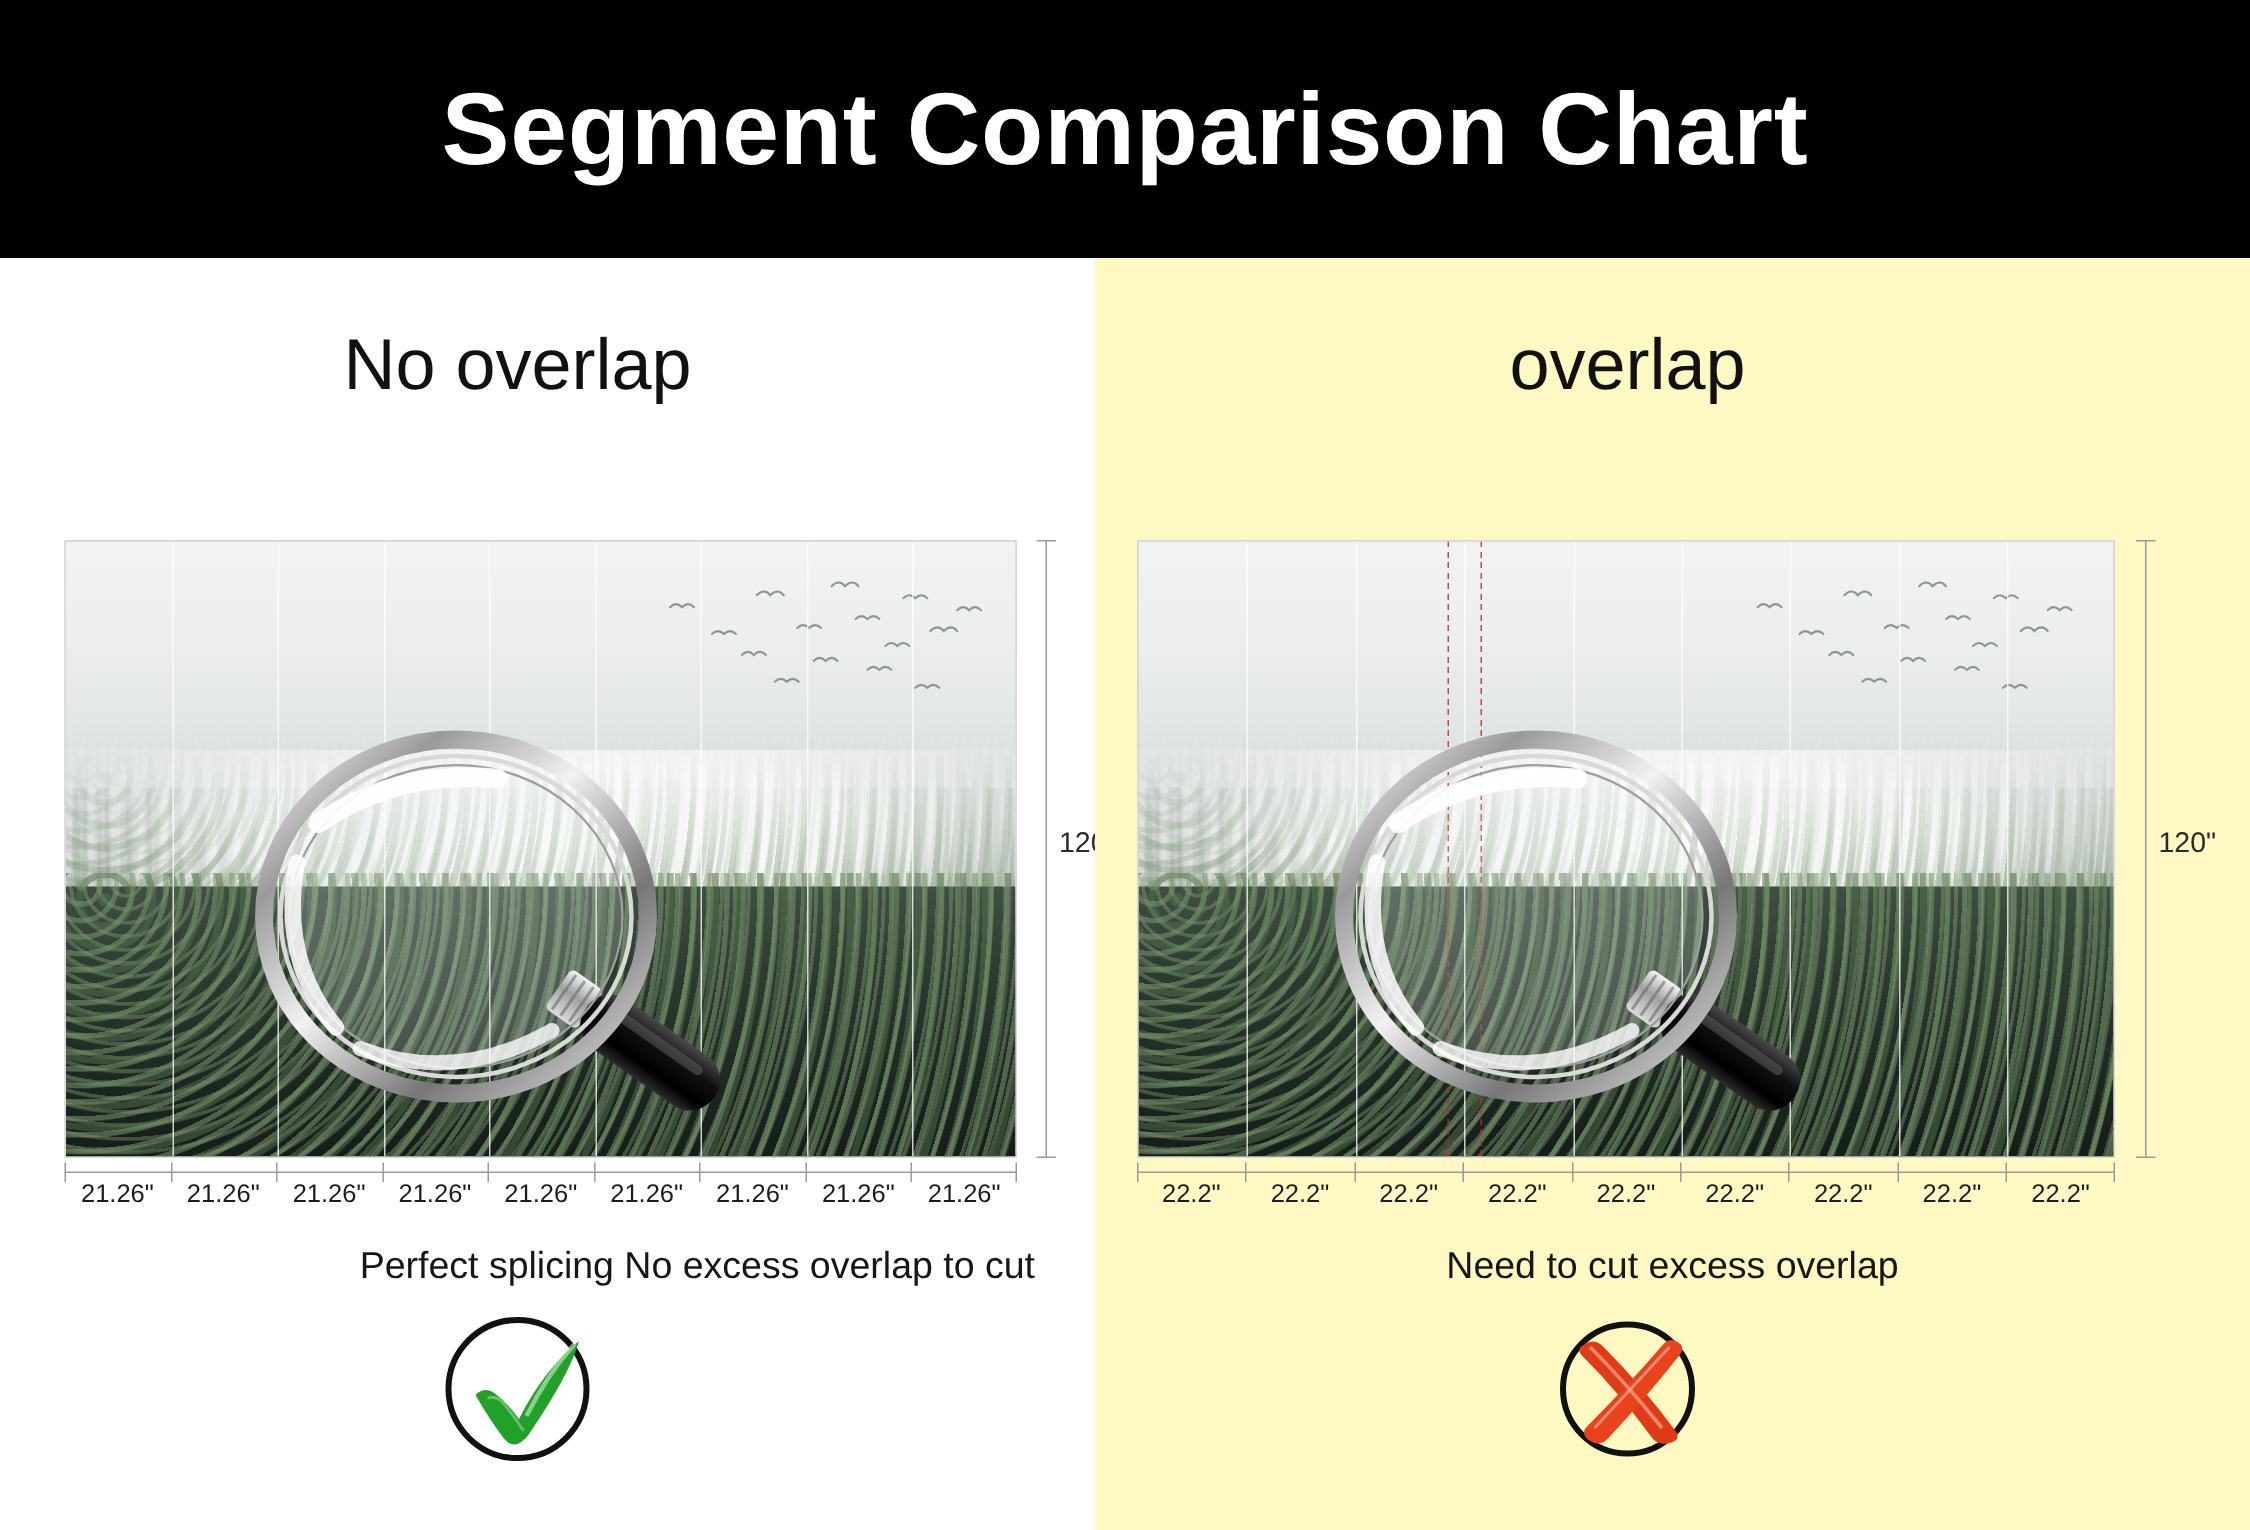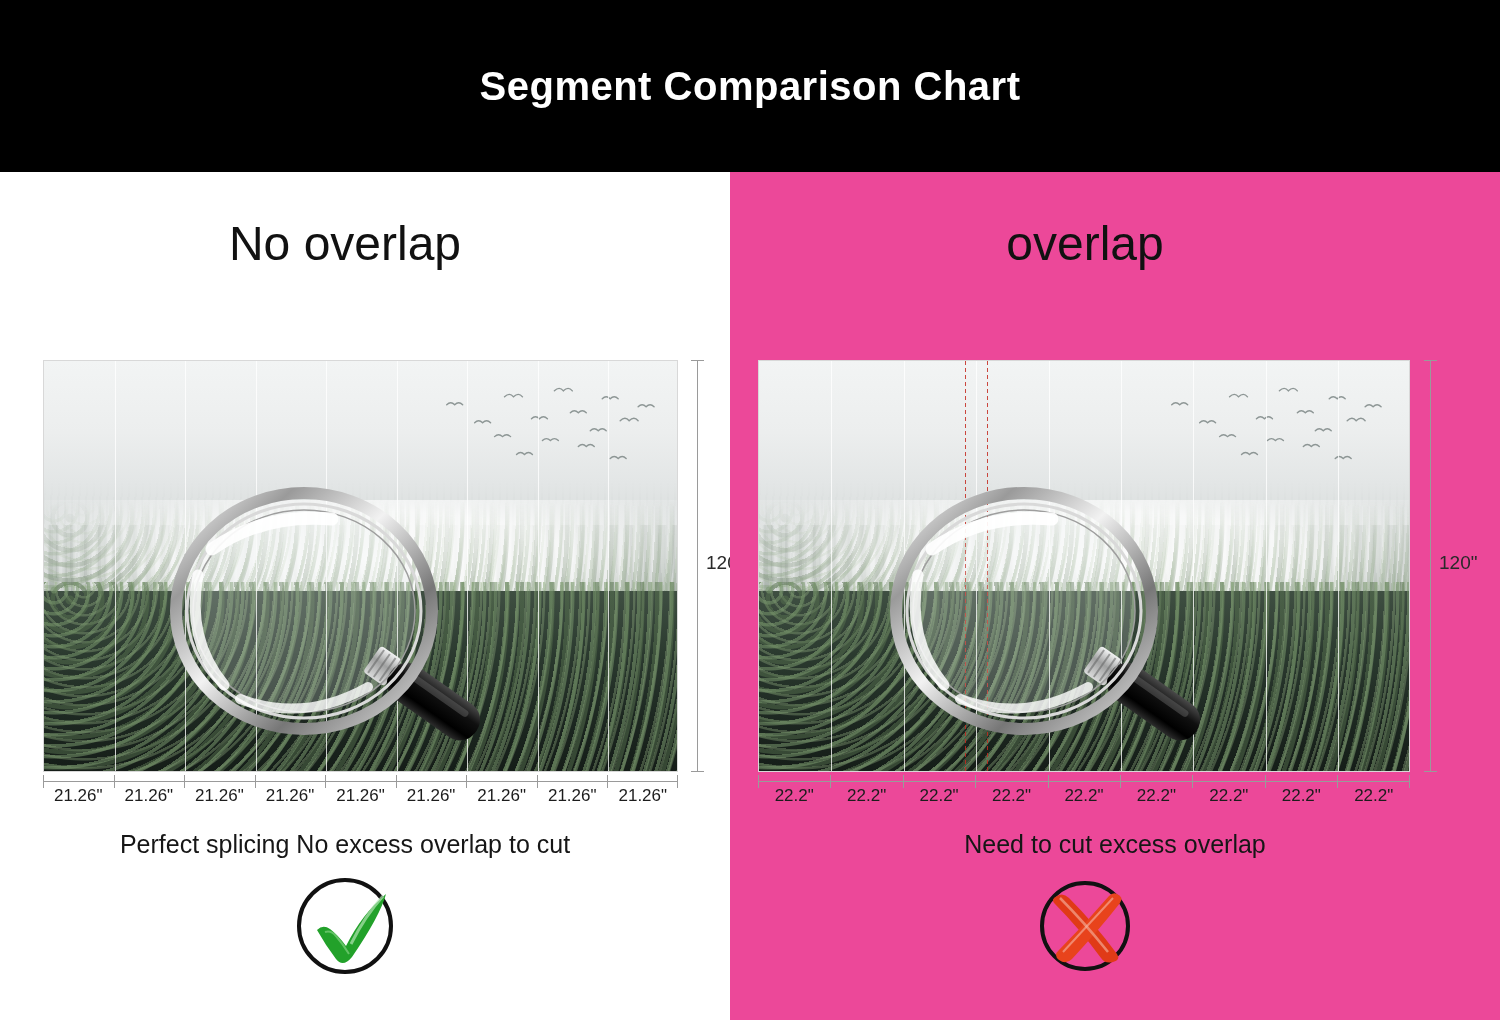--- a/index.html
+++ b/index.html
@@ -26,42 +26,42 @@
     left: 0; top: 0;
     width: 1500px;
     height: 172px;
     background: #000000;
     display: flex;
     align-items: center;
     justify-content: center;
   }
   .titlebar .title {
     color: #ffffff;
-    font-size: 40px;
+    font-size: 68px;
     font-weight: 600;
     letter-spacing: 0.5px;
     line-height: 1;
     white-space: nowrap;
   }
 
   
   .panels {
     position: absolute;
     left: 0; top: 172px;
     width: 1500px;
     height: 988px;
     display: flex;
   }
   .panel {
     position: relative;
     height: 848px;
     box-sizing: border-box;
   }
   .panel.left  { width: 730px; background: #ffffff; }
-  .panel.right { width: 770px; background: #ec4899; }
+  .panel.right { width: 770px; background: #fef9c3; }
 
   .panel-heading {
     position: absolute;
     top: 48px;
     width: 100%;
     text-align: center;
     font-size: 48px;
     color: #111111;
     line-height: 1;
   }
@@ -264,21 +264,21 @@
   
   .caption {
     position: absolute;
     top: 660px;
     width: 100%;
     text-align: center;
     font-size: 25px;
     color: #161616;
     line-height: 1;
   }
-  .panel.left  .caption { padding-right: 40px; box-sizing: border-box; }
+  .panel.left  .caption { padding-right: 40px; box-sizing: border-box; text-align: right; }
   .panel.right .caption { box-sizing: border-box; }
 
   .verdict {
     position: absolute;
     top: 700px;
     width: 100%;
     display: flex;
     justify-content: center;
   }
   .panel.left  .verdict { padding-right: 40px; box-sizing: border-box; }

